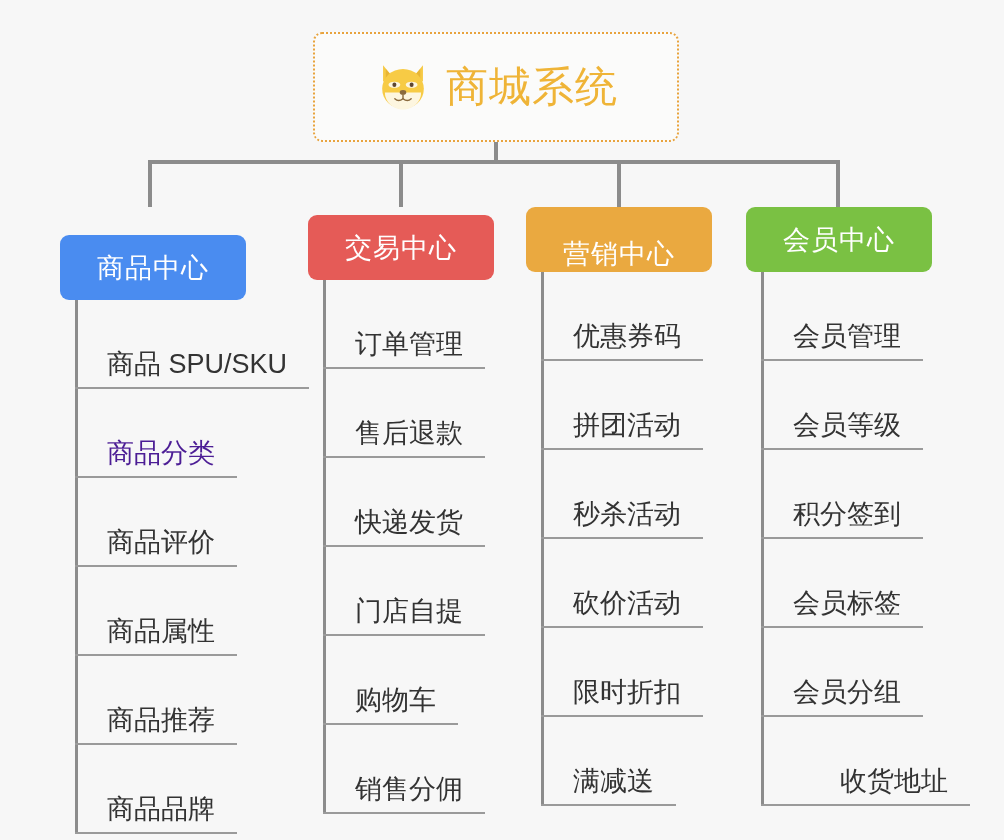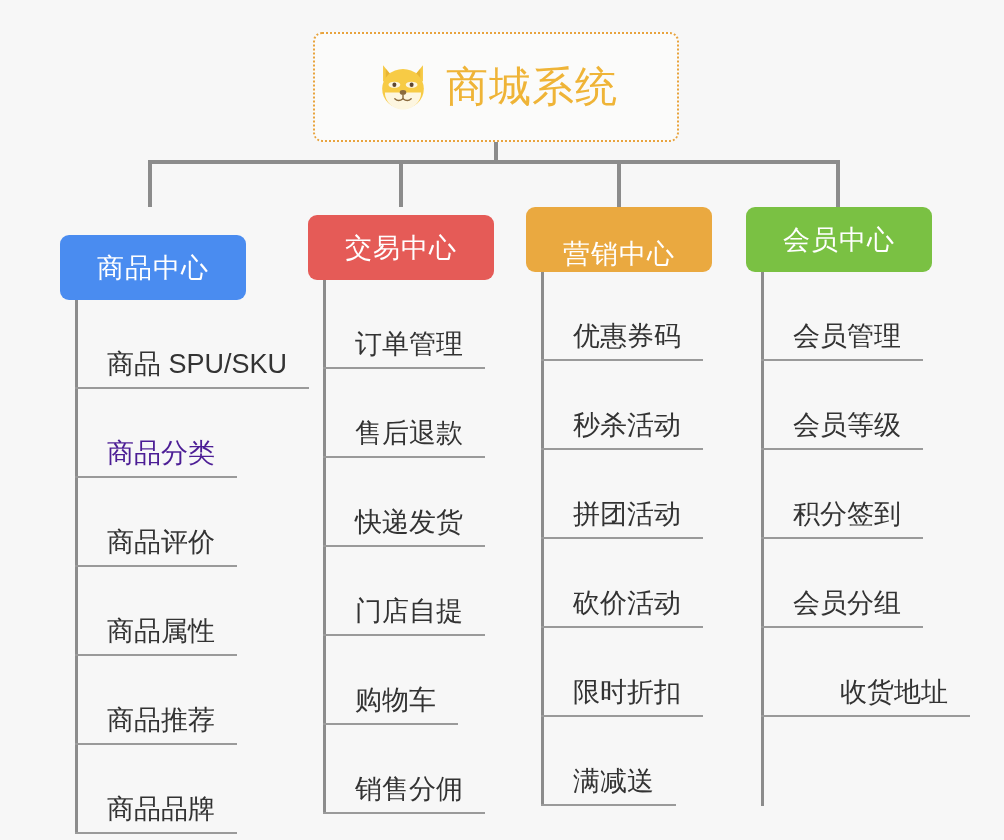--- a/index.html
+++ b/index.html
@@ -222,24 +222,24 @@
   <div class="branch" style="left:526px;">
     <div class="branch-head" style="background: rgb(234, 169, 64); align-items: flex-end;">
       <span>营销中心</span>
     </div>
     <div class="leaf-list">
       <div class="spine" style="height: 534px; background: rgb(140, 140, 140);"></div>
       <div class="leaf">
           <span class="leaf-inner" style="border-bottom-color: rgb(154, 154, 154);"><span class="leaf-label" style="color: rgb(51, 51, 51);">优惠券码</span></span>
         </div>
       <div class="leaf">
+          <span class="leaf-inner" style="border-bottom-color: rgb(154, 154, 154);"><span class="leaf-label" style="color: rgb(51, 51, 51);">拼团活动</span></span>
+        </div>
+      <div class="leaf">
           <span class="leaf-inner" style="border-bottom-color: rgb(154, 154, 154);"><span class="leaf-label" style="color: rgb(51, 51, 51);">秒杀活动</span></span>
-        </div>
-      <div class="leaf">
-          <span class="leaf-inner" style="border-bottom-color: rgb(154, 154, 154);"><span class="leaf-label" style="color: rgb(51, 51, 51);">拼团活动</span></span>
         </div>
       <div class="leaf">
           <span class="leaf-inner" style="border-bottom-color: rgb(154, 154, 154);"><span class="leaf-label" style="color: rgb(51, 51, 51);">砍价活动</span></span>
         </div>
       <div class="leaf">
           <span class="leaf-inner" style="border-bottom-color: rgb(154, 154, 154);"><span class="leaf-label" style="color: rgb(51, 51, 51);">限时折扣</span></span>
         </div>
       <div class="leaf">
           <span class="leaf-inner" style="border-bottom-color: rgb(154, 154, 154);"><span class="leaf-label" style="color: rgb(51, 51, 51);">满减送</span></span>
         </div>
@@ -255,20 +255,23 @@
       <div class="leaf">
           <span class="leaf-inner" style="border-bottom-color: rgb(154, 154, 154);"><span class="leaf-label" style="color: rgb(51, 51, 51);">会员管理</span></span>
         </div>
       <div class="leaf">
           <span class="leaf-inner" style="border-bottom-color: rgb(154, 154, 154);"><span class="leaf-label" style="color: rgb(51, 51, 51);">会员等级</span></span>
         </div>
       <div class="leaf">
           <span class="leaf-inner" style="border-bottom-color: rgb(154, 154, 154);"><span class="leaf-label" style="color: rgb(51, 51, 51);">积分签到</span></span>
         </div>
       <div class="leaf">
+          <span class="leaf-inner" style="border-bottom-color: rgb(154, 154, 154);"><span class="leaf-label" style="color: rgb(51, 51, 51);">会员标签</span></span>
+        </div>
+      <div class="leaf">
           <span class="leaf-inner" style="border-bottom-color: rgb(154, 154, 154);"><span class="leaf-label" style="color: rgb(51, 51, 51);">会员分组</span></span>
         </div>
       <div class="leaf">
           <span class="leaf-inner" style="border-bottom-color: rgb(154, 154, 154);"><span class="leaf-label" style="color: rgb(51, 51, 51); margin-left: 47px;">收货地址</span></span>
         </div>
     </div>
   </div>
 
 </div>
 

